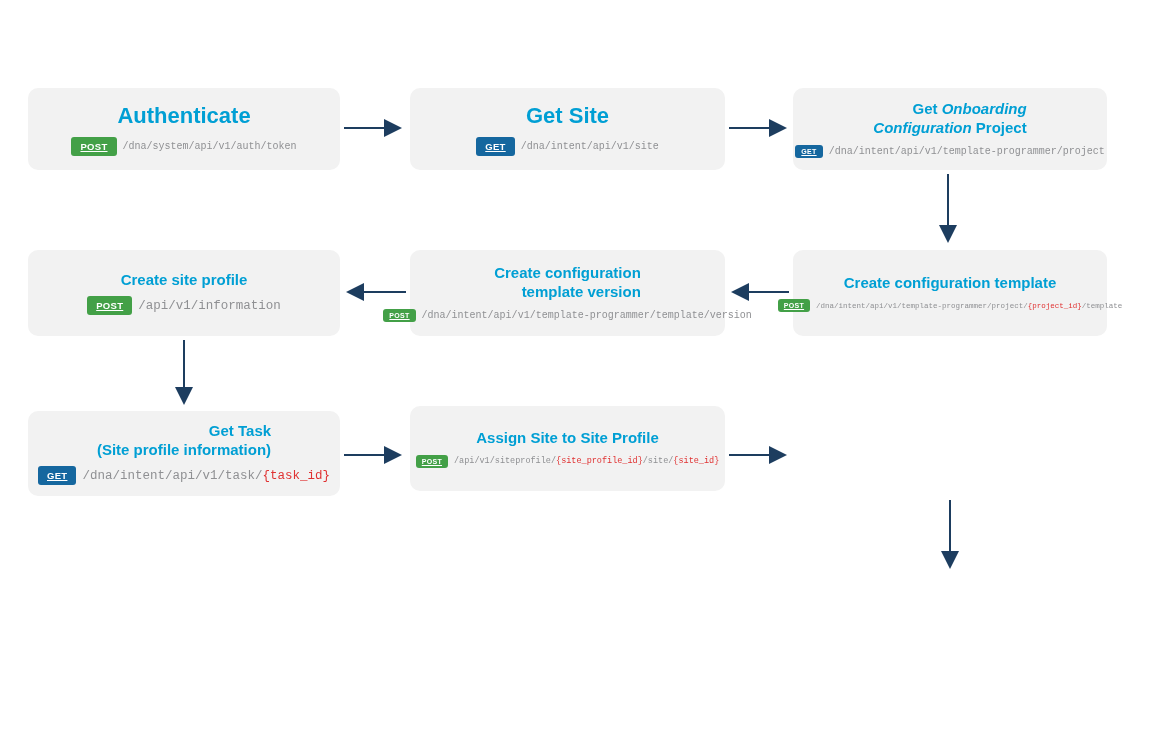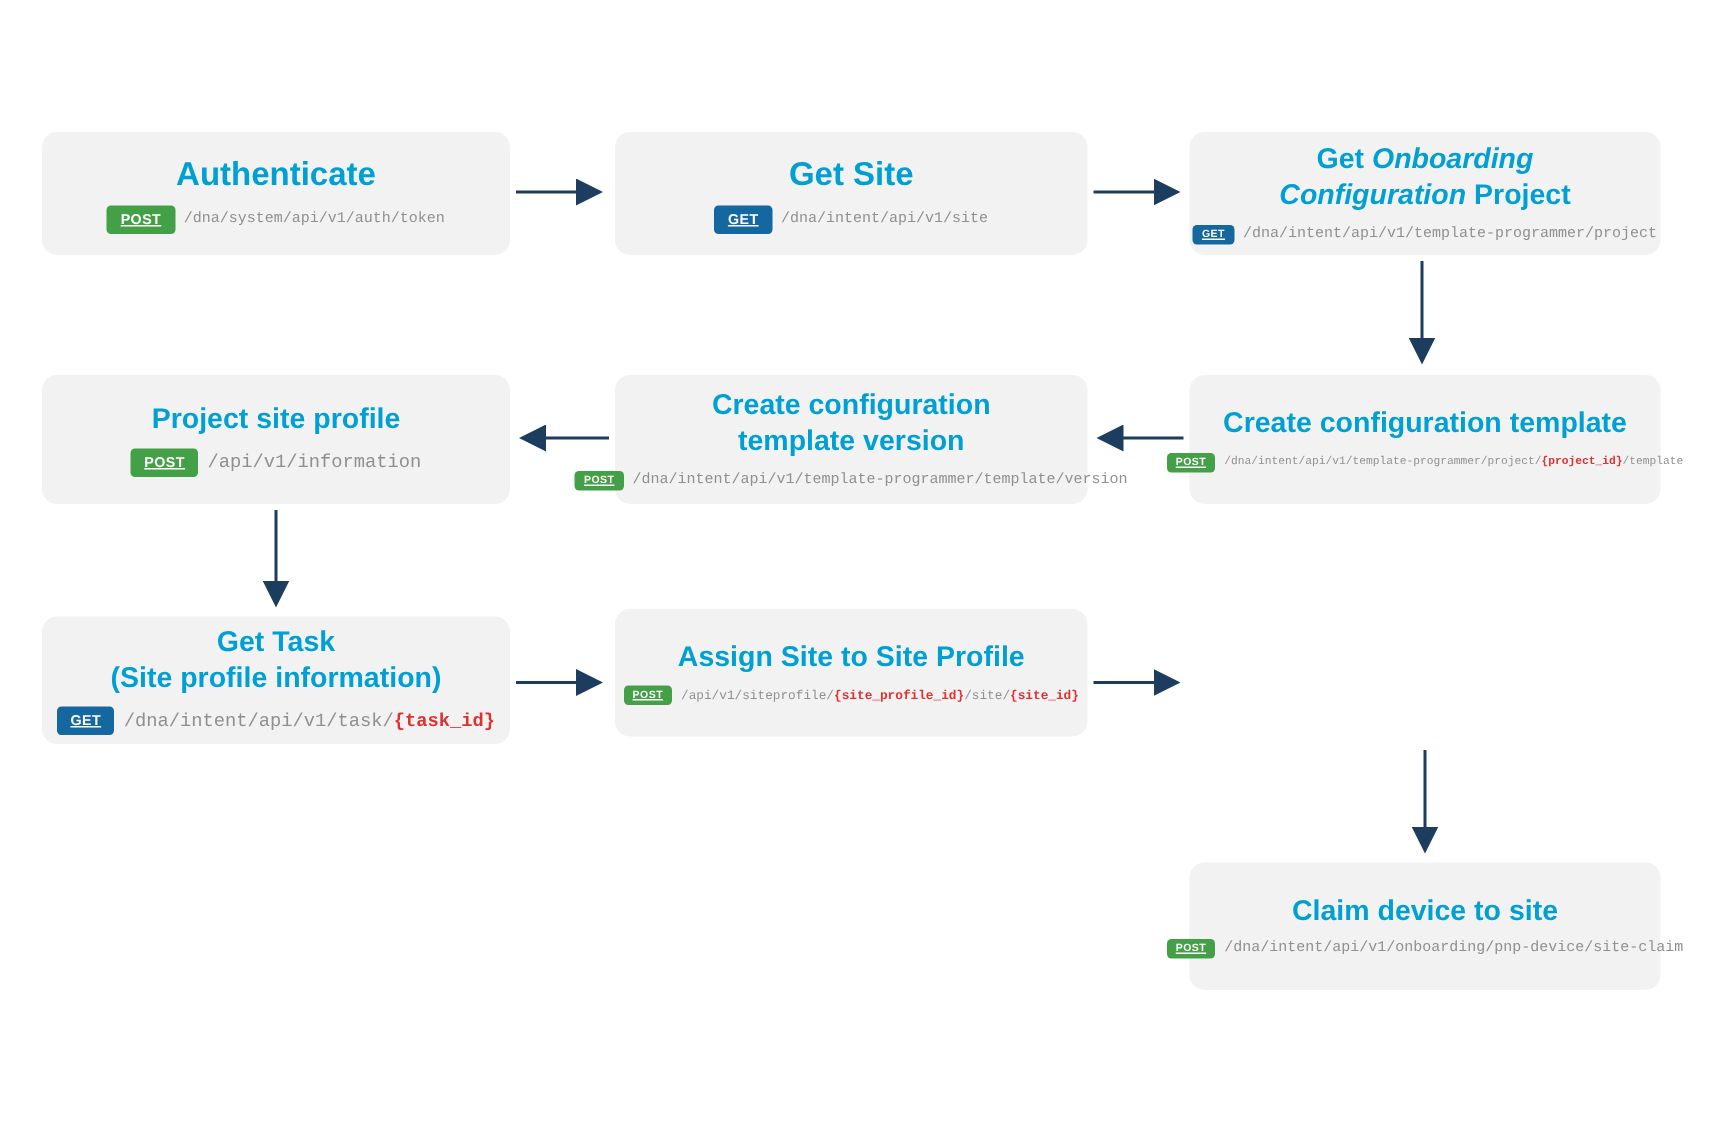--- a/index.html
+++ b/index.html
@@ -19,38 +19,38 @@
   .node{
     position:absolute;background:var(--box-bg);border-radius:10px;
     display:flex;flex-direction:column;align-items:center;justify-content:center;
     gap:7px;padding:8px 6px;box-sizing:border-box;
   }
   .node-title{
     color:var(--title-blue);font-weight:bold;text-align:center;
     white-space:pre-line;line-height:1.25;
   }
   .title-lg{font-size:22px;}
-  .title-md{font-size:19px;}
+  .title-md{font-size:15px;text-align:right;}
   .italic{font-style:italic;}
   .endpoint{
     display:flex;align-items:center;justify-content:center;gap:6px;white-space:nowrap;
   }
   .badge{
     color:#ffffff;font-weight:bold;border-radius:3px;
     font-family:"Liberation Sans",sans-serif;letter-spacing:.3px;
     display:inline-flex;align-items:center;justify-content:center;text-decoration:underline;
   }
   .badge.get{background:var(--badge-get);}
   .badge.post{background:var(--badge-post);}
   .badge-md{font-size:9.5px;padding:4px 9px;}
   .badge-sm{font-size:7px;padding:3px 6px;}
   .path{
     font-family:"Liberation Mono",monospace;color:var(--path-gray);
   }
-  .path .param{color:var(--param-red);font-weight:bold;}
+  .path .param{color:var(--param-red);font-weight:normal;}
   .path-lg{font-size:10px;}
   .path-md{font-size:12.5px;}
   .path-sm{font-size:8.5px;}
   .path-xs{font-size:10px;}
   .path-xxs{font-size:7.5px;}
 
   
   #n0{left:28px;top:88px;width:312px;height:82px;}
   #n1{left:410px;top:88px;width:315px;height:82px;}
   #n2{left:793px;top:88px;width:314px;height:82px;}
@@ -123,21 +123,21 @@
   <div class="node" id="n4">
     <div class="node-title title-md">Create configuration
 template version</div>
     <div class="endpoint">
       <span class="badge post badge-sm">POST</span>
       <span class="path path-xs">/dna/intent/api/v1/template-programmer/template/version</span>
     </div>
   </div>
 
   <div class="node" id="n5">
-    <div class="node-title title-md">Project site profile</div>
+    <div class="node-title title-md">Create site profile</div>
     <div class="endpoint">
       <span class="badge post badge-md">POST</span>
       <span class="path path-md">/api/v1/information</span>
     </div>
   </div>
 
   <div class="node" id="n6">
     <div class="node-title title-md">Get Task
 (Site profile information)</div>
     <div class="endpoint">
@@ -148,21 +148,14 @@
 
   <div class="node" id="n7">
     <div class="node-title title-md">Assign Site to Site Profile</div>
     <div class="endpoint">
       <span class="badge post badge-sm">POST</span>
       <span class="path path-sm"><span>/api/v1/siteprofile/</span><span class="param">{site_profile_id}</span><span>/site/</span><span class="param">{site_id}</span></span>
     </div>
   </div>
 
 
-  <div class="node" id="n9">
-    <div class="node-title title-md">Claim device to site</div>
-    <div class="endpoint">
-      <span class="badge post badge-sm">POST</span>
-      <span class="path path-xs">/dna/intent/api/v1/onboarding/pnp-device/site-claim</span>
-    </div>
-  </div>
 
 </div>
 
 </body></html>

